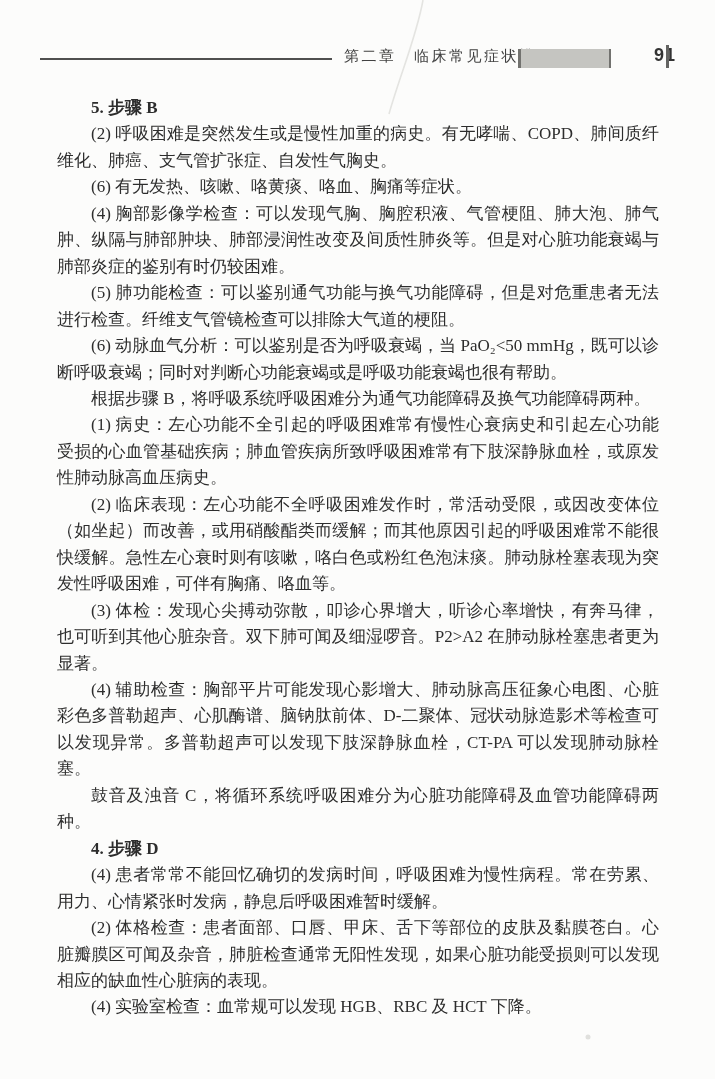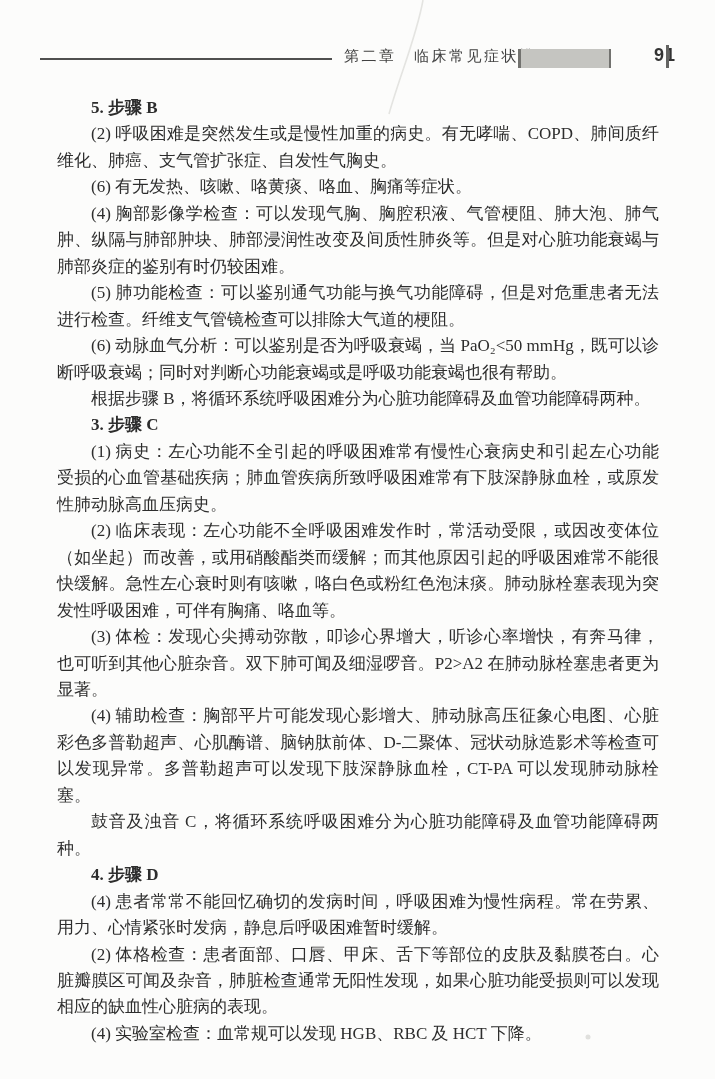--- a/index.html
+++ b/index.html
@@ -97,22 +97,21 @@
     <div class="page-number-bar"></div>
   </div>
 
   <div class="body-text" id="body-text">
       <p class="step-heading">5. 步骤 B</p>
       <p>(2) 呼吸困难是突然发生或是慢性加重的病史。有无哮喘、COPD、肺间质纤维化、肺癌、支气管扩张症、自发性气胸史。</p>
       <p>(6) 有无发热、咳嗽、咯黄痰、咯血、胸痛等症状。</p>
       <p>(4) 胸部影像学检查：可以发现气胸、胸腔积液、气管梗阻、肺大泡、肺气肿、纵隔与肺部肿块、肺部浸润性改变及间质性肺炎等。但是对心脏功能衰竭与肺部炎症的鉴别有时仍较困难。</p>
       <p>(5) 肺功能检查：可以鉴别通气功能与换气功能障碍，但是对危重患者无法进行检查。纤维支气管镜检查可以排除大气道的梗阻。</p>
       <p>(6) 动脉血气分析：可以鉴别是否为呼吸衰竭，当 PaO₂&lt;50 mmHg，既可以诊断呼吸衰竭；同时对判断心功能衰竭或是呼吸功能衰竭也很有帮助。</p>
-      <p>根据步骤 B，将循环系统呼吸困难分为心脏功能障碍及血管功能障碍两种。</p>
-      <p class="step-heading">3. 步骤 C</p>
+      <p>根据步骤 B，将呼吸系统呼吸困难分为通气功能障碍及换气功能障碍两种。</p>
       <p>(1) 病史：左心功能不全引起的呼吸困难常有慢性心衰病史和引起左心功能受损的心血管基础疾病；肺血管疾病所致呼吸困难常有下肢深静脉血栓，或原发性肺动脉高血压病史。</p>
       <p>(2) 临床表现：左心功能不全呼吸困难发作时，常活动受限，或因改变体位（如坐起）而改善，或用硝酸酯类而缓解；而其他原因引起的呼吸困难常不能很快缓解。急性左心衰时则有咳嗽，咯白色或粉红色泡沫痰。肺动脉栓塞表现为突发性呼吸困难，可伴有胸痛、咯血等。</p>
       <p>(3) 体检：发现心尖搏动弥散，叩诊心界增大，听诊心率增快，有奔马律，也可听到其他心脏杂音。双下肺可闻及细湿啰音。P2&gt;A2 在肺动脉栓塞患者更为显著。</p>
       <p>(4) 辅助检查：胸部平片可能发现心影增大、肺动脉高压征象心电图、心脏彩色多普勒超声、心肌酶谱、脑钠肽前体、D-二聚体、冠状动脉造影术等检查可以发现异常。多普勒超声可以发现下肢深静脉血栓，CT-PA 可以发现肺动脉栓塞。</p>
       <p>鼓音及浊音 C，将循环系统呼吸困难分为心脏功能障碍及血管功能障碍两种。</p>
       <p class="step-heading">4. 步骤 D</p>
       <p>(4) 患者常常不能回忆确切的发病时间，呼吸困难为慢性病程。常在劳累、用力、心情紧张时发病，静息后呼吸困难暂时缓解。</p>
       <p>(2) 体格检查：患者面部、口唇、甲床、舌下等部位的皮肤及黏膜苍白。心脏瓣膜区可闻及杂音，肺脏检查通常无阳性发现，如果心脏功能受损则可以发现相应的缺血性心脏病的表现。</p>
       <p>(4) 实验室检查：血常规可以发现 HGB、RBC 及 HCT 下降。</p>
     </div>

